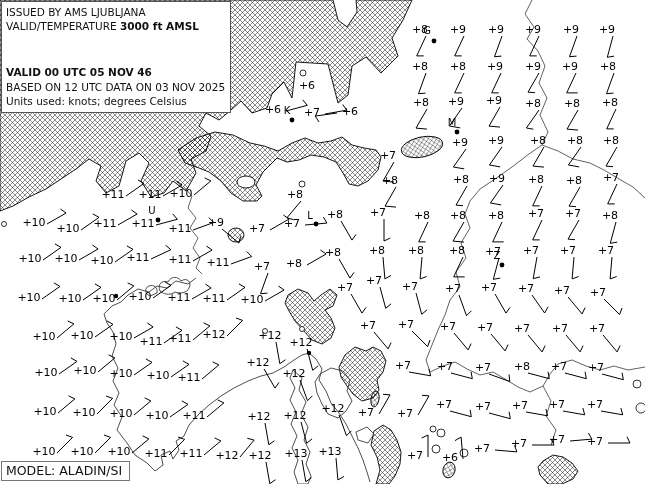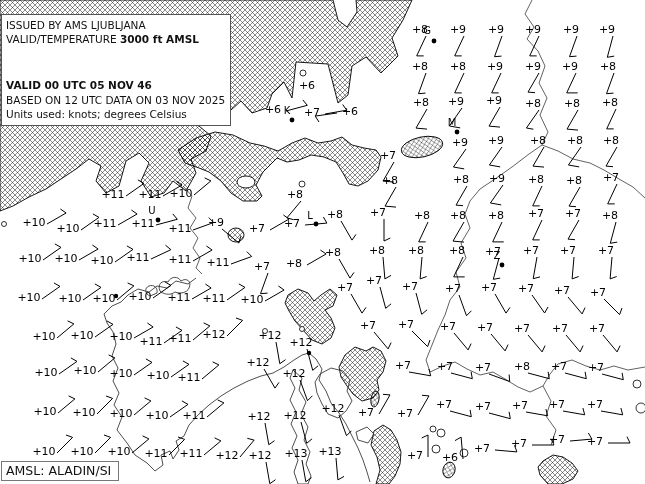--- a/index.html
+++ b/index.html
@@ -1,21 +1,21 @@
 <!DOCTYPE html>
 <html><head>
 <meta charset="utf-8">
 <style>
   html,body{margin:0;padding:0;background:#fff;}
   .wrap{position:relative;width:645px;height:484px;background:#fff;overflow:hidden;
         font-family:"DejaVu Sans","Liberation Sans",sans-serif;}
   svg{position:absolute;left:0;top:0;}
   .tl{font-size:11px;text-anchor:middle;fill:#000;}
   .st{font-size:10px;text-anchor:middle;fill:#000;}
-  .infobox{position:absolute;left:1px;top:14px;background:#fff;border:1px solid #555;
+  .infobox{position:absolute;left:1px;top:1px;background:#fff;border:1px solid #555;
            padding:3px 5px 4px 4px;font-size:10.5px;line-height:14.2px;white-space:nowrap;color:#111;}
   .infobox .b{font-weight:bold;margin-top:32px;}
   .modelbox{position:absolute;left:1px;top:461px;background:#fff;border:1px solid #777;
             padding:1px 7px 2px 4px;font-size:12.5px;color:#111;}
 </style>
 </head>
 <body>
 
 <div class="wrap">
 
@@ -374,15 +374,15 @@
   </svg>
 
   <div class="infobox">
     <div>ISSUED BY AMS LJUBLJANA</div>
     <div><span>VALID/TEMPERATURE </span><span class="b">3000 ft AMSL</span></div>
     <div class="b">VALID 00 UTC 05 NOV 46</div>
     <div>BASED ON 12 UTC DATA ON 03 NOV 2025</div>
     <div>Units used: knots; degrees Celsius</div>
   </div>
 
-  <div class="modelbox">AMSL: ALADIN/SI</div>
+  <div class="modelbox">MODEL: ALADIN/SI</div>
 
 </div>
 
 </body></html>

